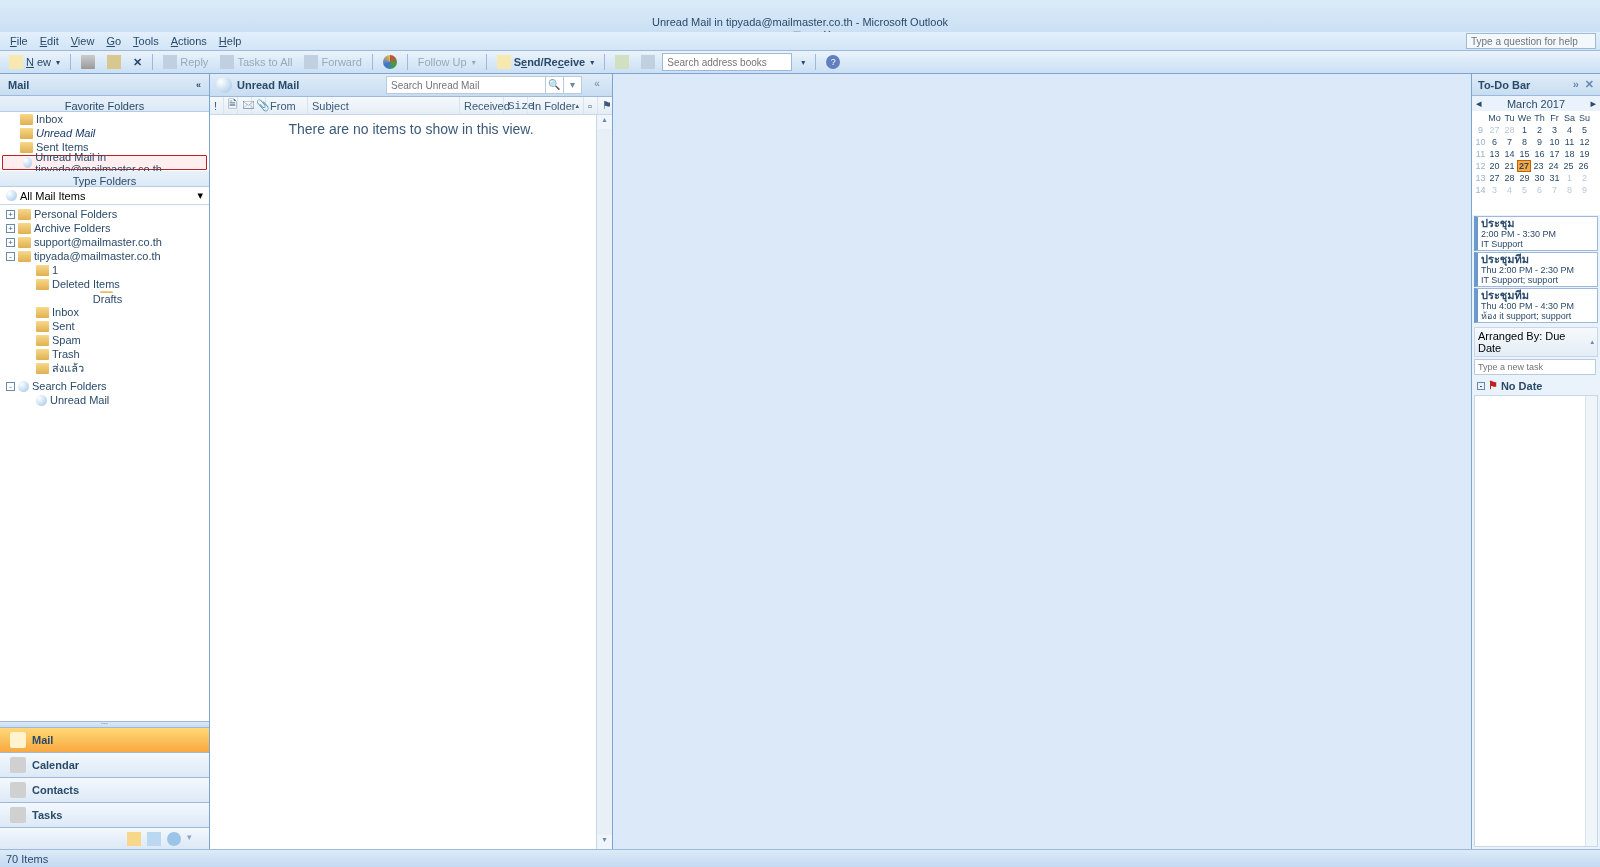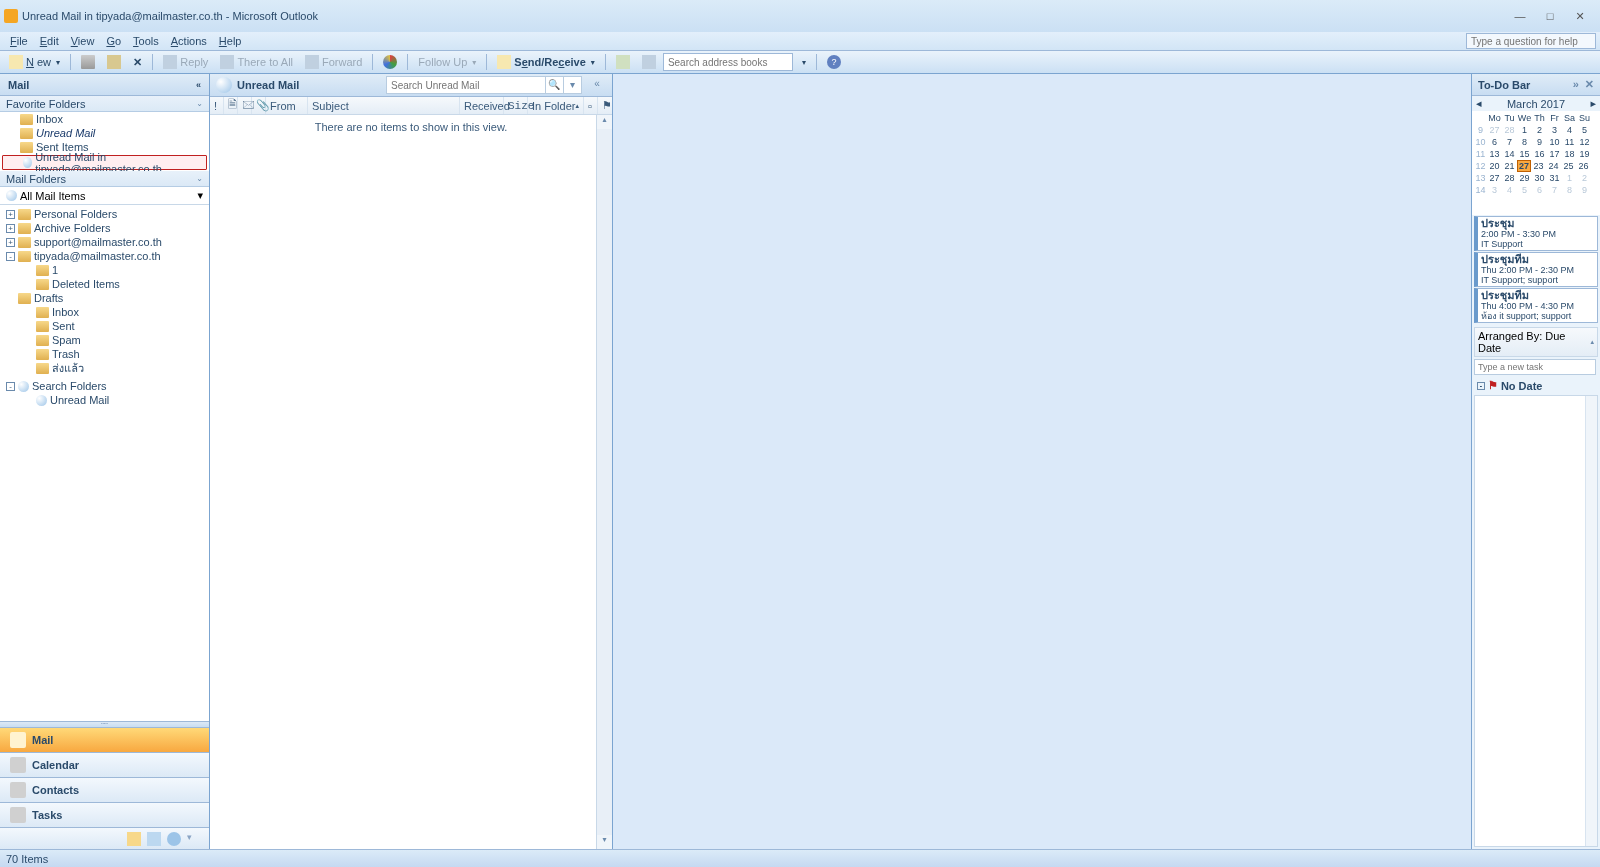--- a/index.html
+++ b/index.html
@@ -1,19 +1,19 @@
 <!DOCTYPE html>
 <html><head>
 <meta charset="utf-8">
 <style>
 * { margin: 0; padding: 0; box-sizing: border-box; font-family: "Segoe UI", Tahoma, sans-serif; font-size: 11px; }
 body { background: #c5d9f1; width: 1600px; height: 867px; overflow: hidden; display: flex; flex-direction: column; }
 
 
-.title-bar { height: 18px; background: linear-gradient(#dbebf8,#cbe0f4); display: flex; align-items: center; padding: 16px 4px; color: #2a4a6a; }
+.title-bar { height: 18px; background: linear-gradient(#dbebf8,#cbe0f4); display: flex; align-items: center; padding: 16px 4px; color: #2a4a6a; flex-direction: column; }
 .title-bar .app-icon { width: 14px; height: 14px; background: #f5a623; border-radius: 2px; margin-right: 4px; display: inline-block; }
 .title-bar .title-text { flex: 1; }
 .win-btns { display: flex; gap: 10px; font-size: 13px; padding-right: 6px; color: #555; }
 .win-btn { width: 20px; text-align: center; cursor: default; }
 
 
 .menu-bar { height: 19px; background: linear-gradient(#e3effb,#d2e5f6); display: flex; align-items: center; padding: 0 4px; color: #2a4a6a; border-bottom: 1px solid #9db8d8; }
 .menu-item { padding: 0 6px; }
 .menu-item u { text-decoration: underline; }
 .help-box { margin-left: auto; }
@@ -31,21 +31,21 @@
 
 .main-area { flex: 1; display: flex; min-height: 0; }
 .nav-pane { width: 210px; background: #eaf3fb; border-right: 1px solid #7ba4d0; display: flex; flex-direction: column; }
 .list-pane { width: 403px; background: #fff; border-right: 1px solid #7ba4d0; display: flex; flex-direction: column; position: relative; }
 .reading-pane { flex: 1; background: #dbe9f9; border-right: 1px solid #7ba4d0; }
 .todo-pane { width: 128px; background: #eaf3fb; display: flex; flex-direction: column; }
 
 
 .nav-header { background: linear-gradient(#e0ecf7,#c8ddf2); height: 22px; display: flex; align-items: center; padding: 0 8px; color: #2a4a6a; font-weight: bold; font-size: 14px; border-bottom: 1px solid #9db8d8; }
 .nav-header .chev { margin-left: auto; font-size: 9px; }
-.nav-section { background: linear-gradient(#e8f1fa,#dbe9f6); height: 16px; display: flex; align-items: center; padding: 4px 6px; color: #2a4a6a; font-size: 10px; border-bottom: 1px solid #b5ccE4; }
+.nav-section { background: linear-gradient(#e8f1fa,#dbe9f6); height: 16px; display: flex; align-items: center; padding: 4px 6px; color: #2a4a6a; font-size: 10px; border-bottom: 1px solid #b5ccE4; flex-direction: column; }
 .nav-section .chev { margin-left: auto; font-size: 8px; color: #6a8aac; }
 .fav-folders { background: #fff; overflow: hidden; }
 .tree-item, .fav-item { display: flex; align-items: center; height: 14px; padding: 0 4px 0 20px; color: #2a4a6a; font-size: 10px; }
 .fav-item.italic { font-style: italic; color: #1a3a6a; }
 .selected-unread { border: 1.5px solid #c02020; background: #ffeef0; border-radius: 1px; margin: 1px 2px; height: 15px; }
 .mail-folders-box { flex: 1; background: #fff; overflow: auto; }
 .tree-root { padding: 2px 0; }
 .ti { display: flex; align-items: center; height: 14px; color: #2a4a6a; font-size: 10px; padding-left: 6px; }
 .exp { width: 9px; height: 9px; border: 1px solid #6a8aac; background: #fff; margin-right: 3px; font-size: 8px; line-height: 7px; text-align: center; color: #3a5a7a; }
 .fico { width: 13px; height: 11px; display: inline-block; margin-right: 3px; }
@@ -65,21 +65,21 @@
 
 
 .list-hdr-row { height: 23px; background: linear-gradient(#e0ecf7,#c8ddf2); display: flex; align-items: center; padding: 0 6px; border-bottom: 1px solid #9db8d8; }
 .list-title { font-weight: bold; font-size: 14px; color: #2a4a6a; display:flex; align-items:center; gap:5px;}
 .list-title .sico{width:16px;height:16px;display:inline-block;background:radial-gradient(circle at 30% 30%,#fff,#9cc4e8);border-radius:50%;}
 .search-wrap { margin-left: auto; display: flex; align-items: center; }
 .search-box { width: 160px; height: 18px; border: 1px solid #b8ccE0; padding: 0 4px; font-size: 10px; color: #888; }
 .sglyph { width: 18px; height: 18px; border: 1px solid #b8ccE0; border-left:0; text-align: center; line-height: 16px; font-size:10px; color: #6a8aac; background:#fff; }
 .col-hdr { height: 18px; background: linear-gradient(#f6f9fc,#e4edf6); border-bottom: 1px solid #c8d8e8; display: flex; align-items: center; font-size: 10px; color: #3a5a7a; }
 .col-hdr .col { border-right: 1px solid #d8e4f0; padding: 0 4px; height: 100%; display: flex; align-items: center; }
-.empty-msg { text-align: center; color: #3a5a7a; font-size: 11px; padding: 6px; }
+.empty-msg { text-align: center; color: #3a5a7a; font-size: 14px; padding: 6px; }
 .vscroll { position: absolute; right: 0; top: 41px; bottom: 0; width: 16px; background: #e8eff7; border-left: 1px solid #c8d8e8; }
 .vscroll .arw { height: 14px; text-align: center; font-size: 8px; color: #6a8aac; background: #f0f5fa; }
 .vscroll .arw.bot { position: absolute; bottom: 0; width: 100%; }
 
 
 .todo-hdr { height: 22px; background: linear-gradient(#e0ecf7,#c8ddf2); display: flex; align-items: center; padding: 0 6px; border-bottom: 1px solid #9db8d8; color: #2a4a6a; font-weight: bold; font-size: 12px; }
 .todo-hdr .btns { margin-left: auto; display: flex; gap: 6px; font-size: 9px; color: #6a8aac; }
 .cal-nav { display: flex; align-items: center; justify-content: space-between; padding: 1px 4px; background: #eaf3fb; font-size: 10px; color: #2a4a6a; }
 .cal-grid { background: #fff; padding: 1px 2px 19px 2px; }
 .cal-row { display: flex; }
@@ -143,21 +143,21 @@
   <span class="tbbtn">
       <span class="del-ico">✕</span>
     </span>
   <span class="sep"></span>
   <span class="tbbtn dis">
       <span class="ico" style="background:#c0d0e0;"></span>
       <span>Reply</span>
     </span>
   <span class="tbbtn dis">
       <span class="ico" style="background:#c0d0e0;"></span>
-      <span>There to All</span>
+      <span>Tasks to All</span>
     </span>
   <span class="tbbtn dis">
       <span class="ico" style="background:#c0d0e0;"></span>
       <span>Forward</span>
     </span>
   <span class="sep"></span>
   <span class="tbbtn">
       <span class="ico" style="background:conic-gradient(#e04040,#40a040,#4070e0,#e0c040);border-radius:50%;"></span>
     </span>
   <span class="sep"></span>
@@ -211,21 +211,21 @@
         <div class="fav-item">
           <span class="fico folder"></span>
           <span>Sent Items</span>
         </div>
         <div class="fav-item selected-unread">
           <span class="fico search"></span>
           <span>Unread Mail in tipyada@mailmaster.co.th</span>
         </div>
       </div>
     <div class="nav-section">
-      <span>Mail Folders</span>
+      <span>Type Folders</span>
       <span class="chev">⌄</span>
     </div>
     <div class="all-mail-bar">
       <span class="fico search"></span>
       <span>All Mail Items</span>
       <span class="dd2">▾</span>
     </div>
     <div class="mail-folders-box" id="folder-tree">
         <div class="tree-root">
           <div class="ti" style="padding-left: 6px;">
@@ -251,21 +251,21 @@
           <div class="ti" style="padding-left: 24px;">
             <span style="width:12px;display:inline-block;"></span>
             <span class="fico folder"></span>
             <span>1</span>
           </div>
           <div class="ti" style="padding-left: 24px;">
             <span style="width:12px;display:inline-block;"></span>
             <span class="fico folder"></span>
             <span>Deleted Items</span>
           </div>
-          <div class="ti" style="">
+          <div class="ti" style=" flex-direction: column;">
             <span style="width:12px;display:inline-block;"></span>
             <span class="fico folder"></span>
             <span>Drafts</span>
           </div>
           <div class="ti" style="padding-left: 24px;">
             <span style="width:12px;display:inline-block;"></span>
             <span class="fico folder"></span>
             <span>Inbox</span>
           </div>
           <div class="ti" style="padding-left: 24px;">

